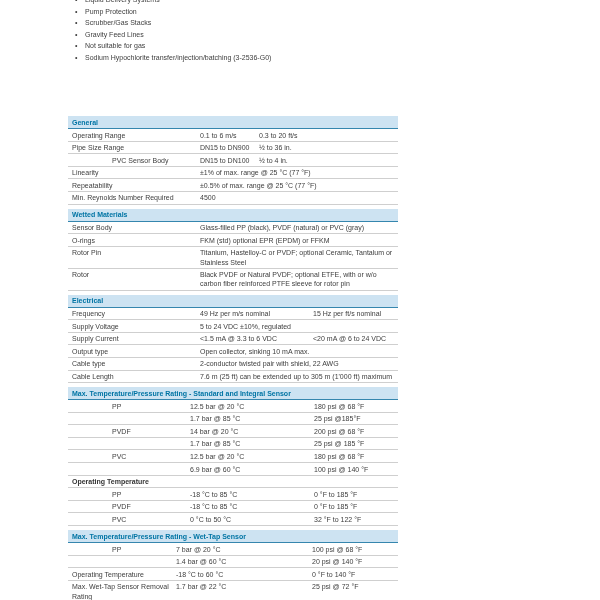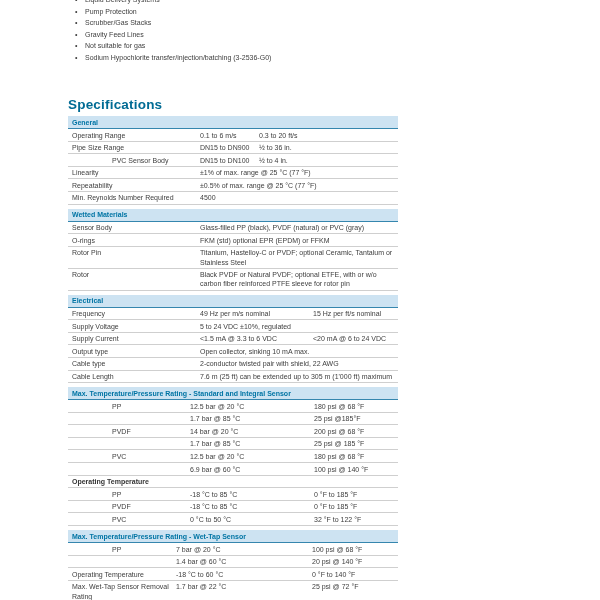--- a/index.html
+++ b/index.html
@@ -82,21 +82,20 @@
       </li>
       <li>
         <span class="bullet">•</span>
         <span>Not suitable for gas</span>
       </li>
       <li>
         <span class="bullet">•</span>
         <span>Sodium Hypochlorite transfer/injection/batching (3-2536-G0)</span>
       </li>
     </ul>
-  <h2 class="spec-title">Specifications</h2>
   <div class="spec-tables">
       <div class="section cols-general">
         <div class="section-header">General</div>
         <div class="row">
           <div class="cell label">Operating Range</div>
           <div class="cell v1">0.1 to 6 m/s</div>
           <div class="cell v2">0.3 to 20 ft/s</div>
         </div>
         <div class="row">
           <div class="cell label">Pipe Size Range</div>

